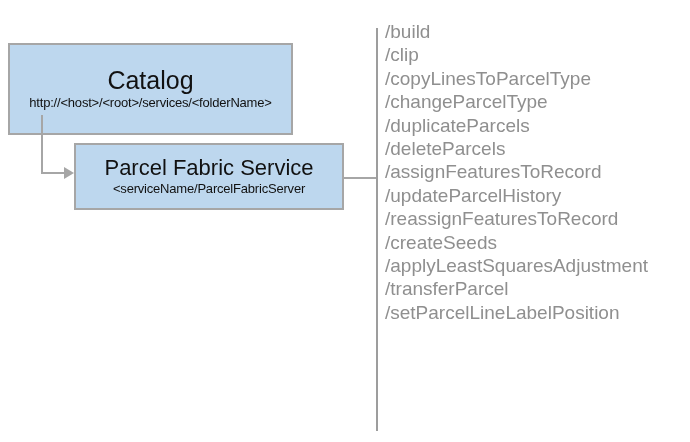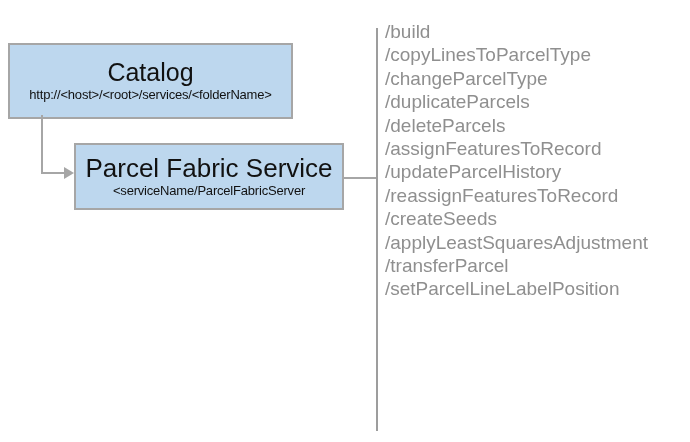--- a/index.html
+++ b/index.html
@@ -26,30 +26,30 @@
   .node-box {
     position: absolute;
     background: var(--box-fill);
     border: 2px solid var(--box-border);
     display: flex;
     flex-direction: column;
     align-items: center;
     justify-content: center;
     text-align: center;
   }
-  .box-catalog { left: 8px; top: 43px; width: 285px; height: 76px; }
+  .box-catalog { left: 8px; top: 43px; width: 285px; height: 92px; }
   .box-service { left: 74px; top: 143px; width: 270px; height: 67px; }
 
   .node-title {
     color: var(--title-text);
     font-size: 25px;
     line-height: 1.1;
     white-space: nowrap;
   }
-  .box-service .node-title { font-size: 26px; }
+  .box-service .node-title { font-size: 22px; }
   .node-subtitle {
     color: var(--title-text);
     font-size: 13px;
     letter-spacing: -0.2px;
     line-height: 1.25;
     margin-top: 1px;
     white-space: nowrap;
   }
 
   .line { position: absolute; background: var(--connector); }
@@ -97,20 +97,21 @@
   <div class="node-box box-service">
     <div class="node-title">Parcel Fabric Service</div>
     <div class="node-subtitle">&lt;serviceName/ParcelFabricServer</div>
   </div>
 
   <div class="line svc-link"></div>
   <div class="line separator"></div>
 
   <div class="endpoint-list">
       <div class="endpoint-item">/build</div>
+      <div class="endpoint-item">/clip</div>
       <div class="endpoint-item">/copyLinesToParcelType</div>
       <div class="endpoint-item">/changeParcelType</div>
       <div class="endpoint-item">/duplicateParcels</div>
       <div class="endpoint-item">/deleteParcels</div>
       <div class="endpoint-item">/assignFeaturesToRecord</div>
       <div class="endpoint-item">/updateParcelHistory</div>
       <div class="endpoint-item">/reassignFeaturesToRecord</div>
       <div class="endpoint-item">/createSeeds</div>
       <div class="endpoint-item">/applyLeastSquaresAdjustment</div>
       <div class="endpoint-item">/transferParcel</div>

